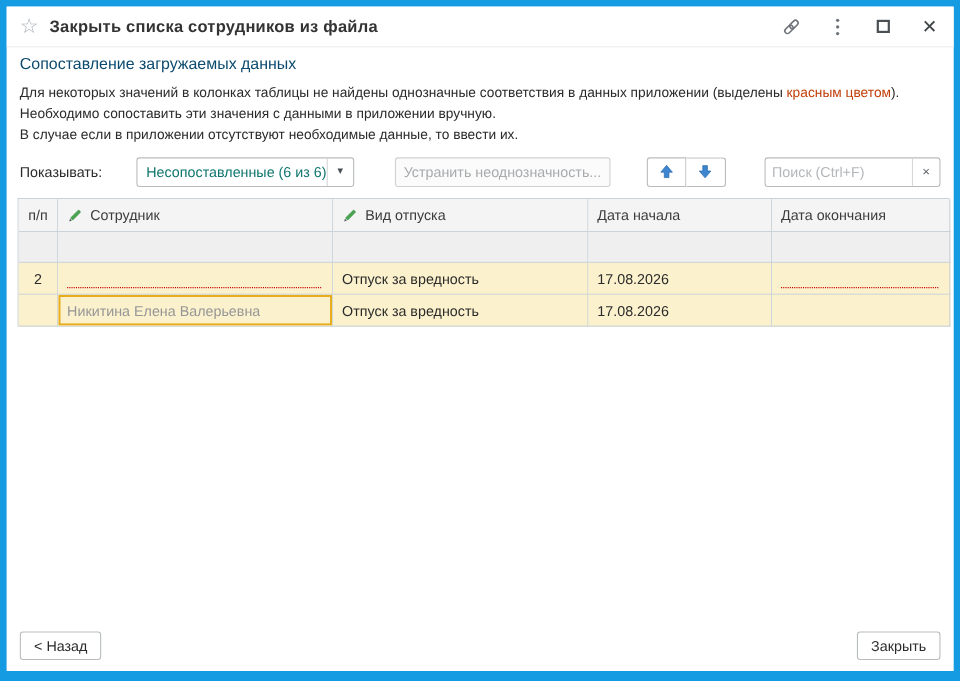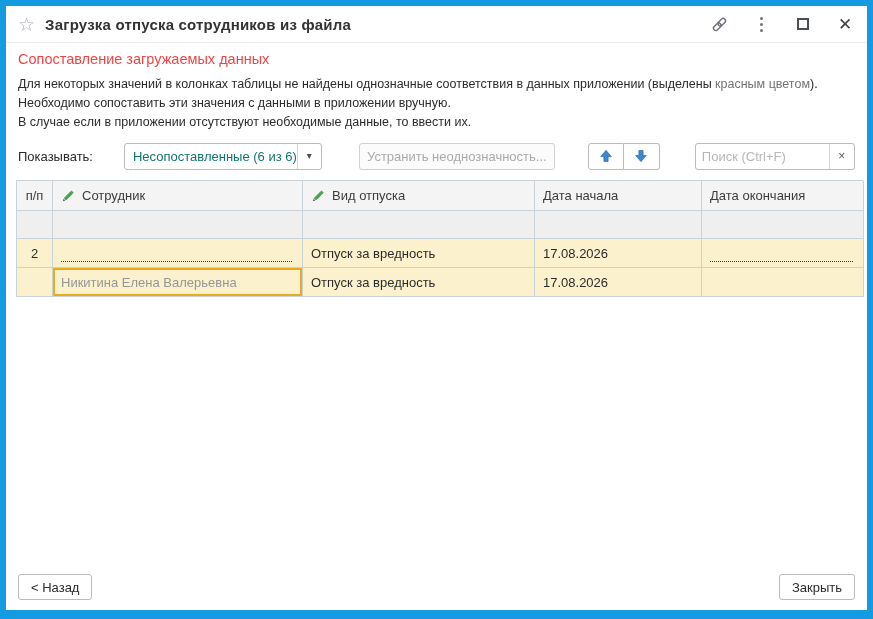--- a/index.html
+++ b/index.html
@@ -22,23 +22,23 @@
   .win-title { font-size:15px; font-weight:700; color:#333; letter-spacing:.2px; }
   .titlebar-right { margin-left:auto; display:flex; align-items:center; gap:22px; }
   .tb-btn { width:20px; height:20px; display:flex; align-items:center; justify-content:center; cursor:pointer; }
   .kebab { display:flex; flex-direction:column; gap:3px; }
   .kebab i { width:3px; height:3px; background:#6d7378; border-radius:50%; display:block; }
   .maxbox { width:12px; height:12px; border:2px solid #4a4f54; }
   .close-x { font-size:17px; color:#3f4447; line-height:1; }
 
   
   .content { flex:1 1 auto; display:flex; flex-direction:column; padding:6px 10px 0 10px; position:relative; }
-  .green-heading { color:#ef4444; font-size:14.5px; margin:2px 0 8px 2px; }
+  .green-heading { color:#0c4a6e; font-size:14.5px; margin:2px 0 8px 2px; }
   .intro { font-size:12.5px; color:#2b2b2b; line-height:19px; margin-left:2px; }
-  .red-text { color:#737373; }
+  .red-text { color:#c2410c; }
 
   
   .toolbar { display:flex; align-items:center; margin:10px 0 8px 2px; height:28px;gap:24px; }
   .show-label { font-size:13px; color:#2b2b2b; margin-right:7px; }
   .combo {
     width:237px; height:27px; border:1px solid #b9bcbe; border-radius:3px;
     display:flex; align-items:center; background:#fff; cursor:pointer;
   }
   .combo-text { flex:1; font-size:13px; color:#0f766e; padding-left:8px; white-space:nowrap; overflow:hidden; }
   .combo-btn { width:24px; height:100%; border-left:1px solid #d4d6d8; display:flex; align-items:center; justify-content:center; }
@@ -95,21 +95,21 @@
   .footer-right { margin-left:auto; display:flex; gap:9px; }
   .btn-primary { background:#ffe600; border:1px solid #d8b900; color:#141414; padding:0 15px; }
 </style>
 </head>
 <body>
 
 <div class="window">
 
   <div class="titlebar">
     <span class="star">☆</span>
-    <span class="win-title">Загрузка отпуска сотрудников из файла</span>
+    <span class="win-title">Закрыть списка сотрудников из файла</span>
     <div class="titlebar-right">
       <span class="tb-btn">
         <svg width="19" height="19" viewBox="0 0 24 24" fill="none" stroke="#6d7378" stroke-width="1.8" stroke-linecap="round">
           <g transform="rotate(-45 12 12)">
             <rect x="2.5" y="9" width="11" height="6" rx="3"></rect>
             <rect x="10.5" y="9" width="11" height="6" rx="3"></rect>
           </g>
         </svg>
       </span>
       <span class="tb-btn">

